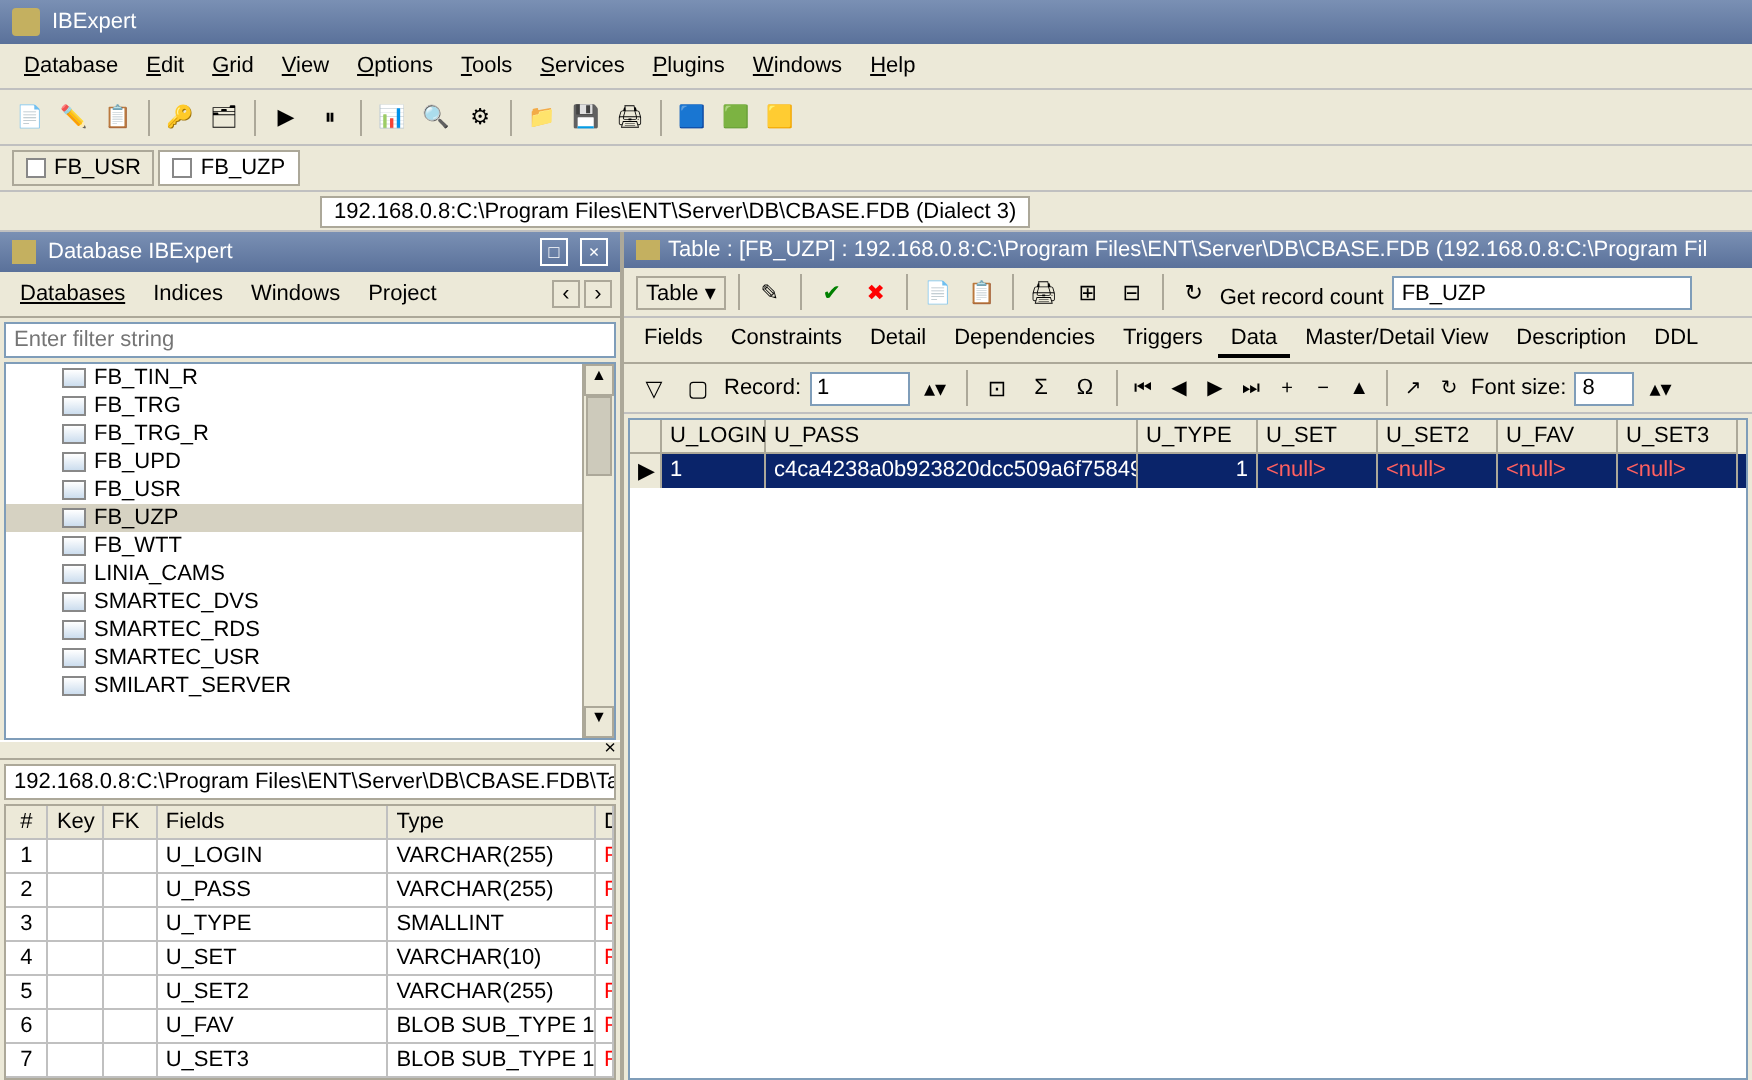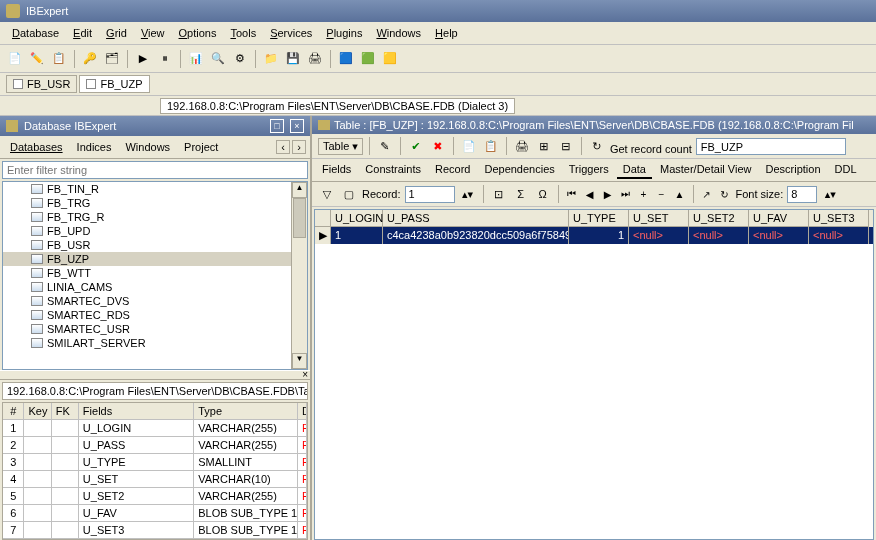--- a/index.html
+++ b/index.html
@@ -326,21 +326,21 @@
       <div class="tb-btn">⊞</div>
       <div class="tb-btn">⊟</div>
       <div class="tb-sep"></div>
       <div class="tb-btn">↻</div>
       <span>Get record count</span>
       <input value="FB_UZP" style="">
     </div>
     <div class="rp-tabs" id="rp-tabs">
         <span>Fields</span>
         <span>Constraints</span>
-        <span>Record</span>
+        <span>Detail</span>
         <span>Dependencies</span>
         <span>Triggers</span>
         <span class="active">Data</span>
         <span>Master/Detail View</span>
         <span>Description</span>
         <span>DDL</span>
       </div>
     <div class="rp-toolbar2">
       <div class="tb-btn">▽</div>
       <div class="tb-btn">▢</div>

